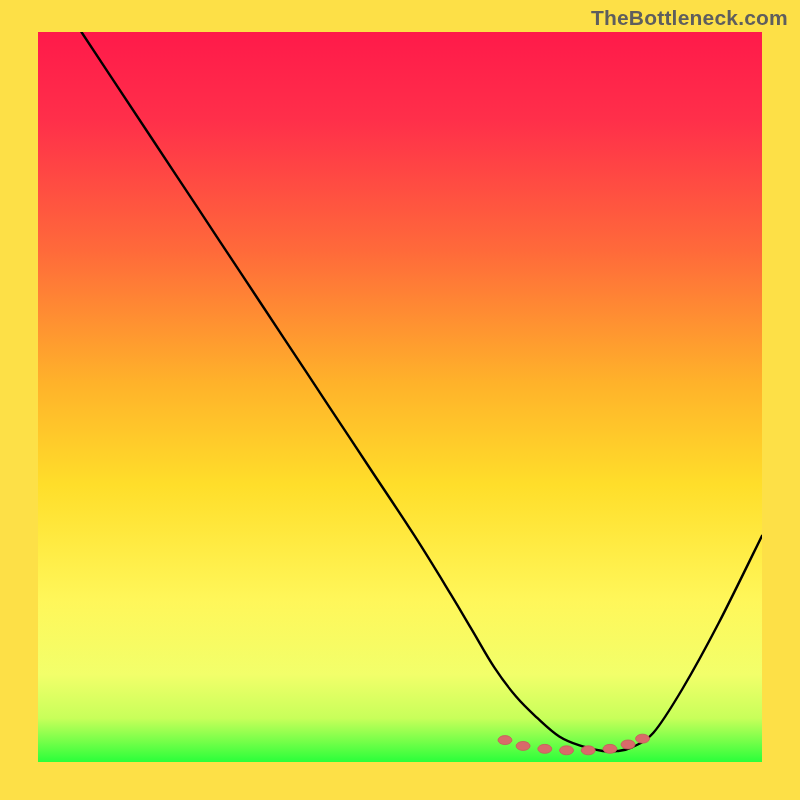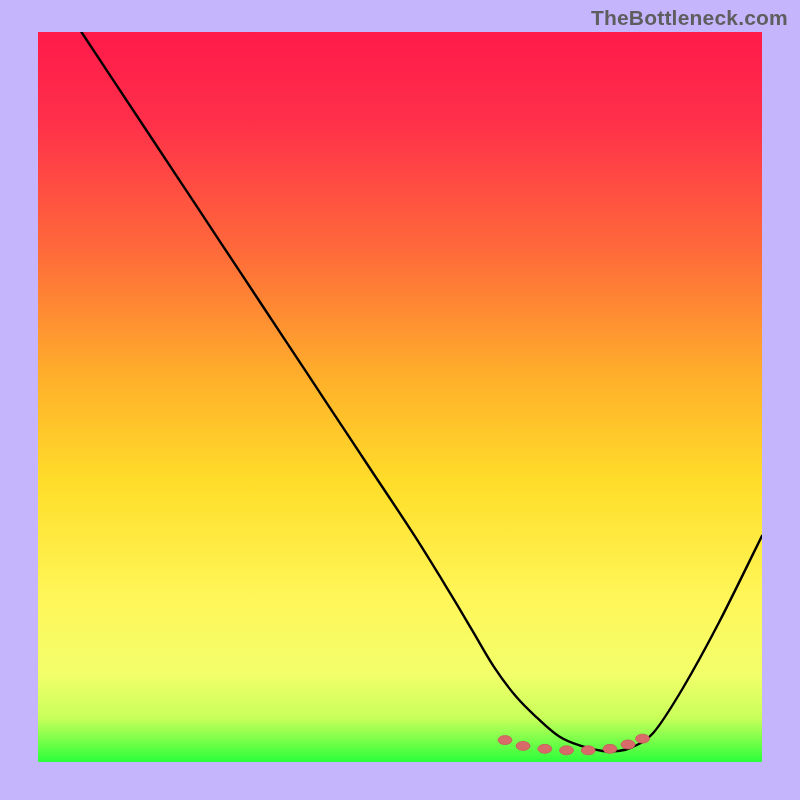--- a/index.html
+++ b/index.html
@@ -8,21 +8,21 @@
     width: 800px;
     height: 800px;
     background: #000;
     font-family: Arial, Helvetica, sans-serif;
     overflow: hidden;
   }
   .frame {
     position: relative;
     width: 800px;
     height: 800px;
-    background: #c4b5fd;
+    background: #fde047;
   }
   .watermark {
     position: absolute;
     top: 6px;
     right: 12px;
     color: #5e5e5e;
     font-size: 21px;
     font-weight: 600;
     letter-spacing: 0.2px;
     z-index: 10;

